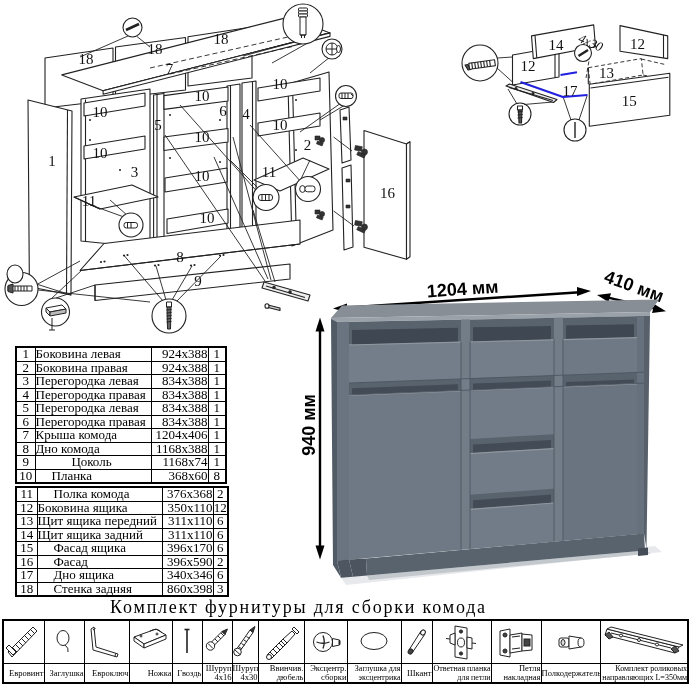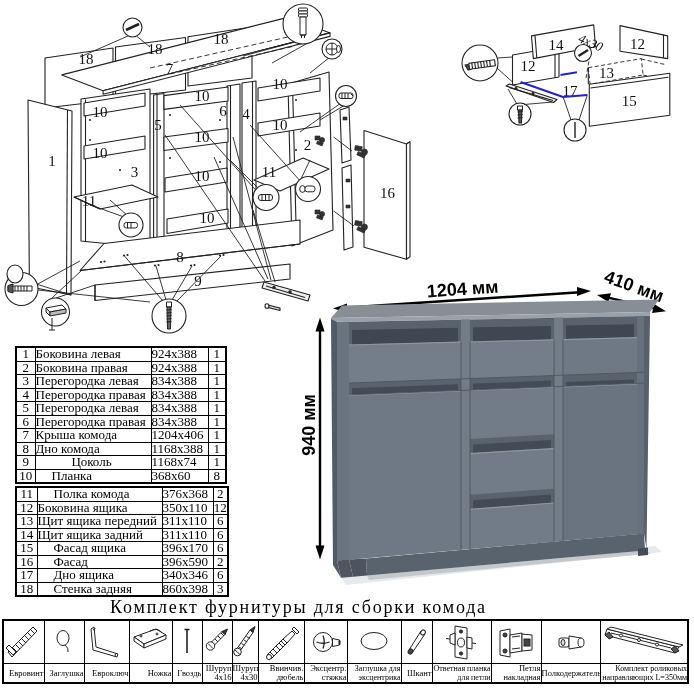--- a/index.html
+++ b/index.html
@@ -4,21 +4,21 @@
 <style>
 html,body{margin:0;padding:0;width:694px;height:700px;background:#fff;overflow:hidden}
 *{box-sizing:border-box}
 body{font-family:"Liberation Serif",serif;color:#000;position:relative}
 table{border-collapse:collapse;table-layout:fixed;position:absolute;background:#fff}
 td{border:1px solid #000;padding:0;overflow:hidden;white-space:nowrap}
 .pt td{font-size:13px;line-height:12.5px;height:12.5px}
 .pt{border:2px solid #000}
 .num{text-align:center}
 .nm{padding-left:0}
-.sz{text-align:left}
+.sz{text-align:right}
 .qy{text-align:center}
 .ind{padding-left:36px}
 .ind2{padding-left:16px}
 #hw{border:2px solid #000;left:2px;top:619px;width:686px}
 #hw td{text-align:right;vertical-align:middle}
 #hw .ic{height:41px}
 #hw .lb{font-size:8.5px;line-height:9px;height:18px;white-space:normal}
 #hw .qt{font-size:15px;line-height:15px;height:14px}
 #ttl{position:absolute;left:0;top:597px;width:597px;text-align:center;font-size:18px;letter-spacing:1.8px}
 #main{position:absolute;left:0;top:0}
@@ -754,21 +754,21 @@
 </tr>
 <tr>
 <td class="lb">Евровинт</td>
 <td class="lb">Заглушка</td>
 <td class="lb">Евроключ</td>
 <td class="lb">Ножка</td>
 <td class="lb">Гвоздь</td>
 <td class="lb">Шуруп 4х16</td>
 <td class="lb">Шуруп 4х30</td>
 <td class="lb">Ввинчив. дюбель</td>
-<td class="lb">Эксцентр. стяжка</td>
+<td class="lb">Эксцентр. сборки</td>
 <td class="lb" style="font-size:8px">Заглушка для эксцентрика</td>
 <td class="lb">Шкант</td>
 <td class="lb" style="font-size:8px">Ответная планка для петли</td>
 <td class="lb">Петля накладная</td>
 <td class="lb">Полкодержатель</td>
 <td class="lb" style="font-size:8px">Комплект роликовых направляющих L=350мм</td>
 </tr>
 </tbody>
   </table>
 

